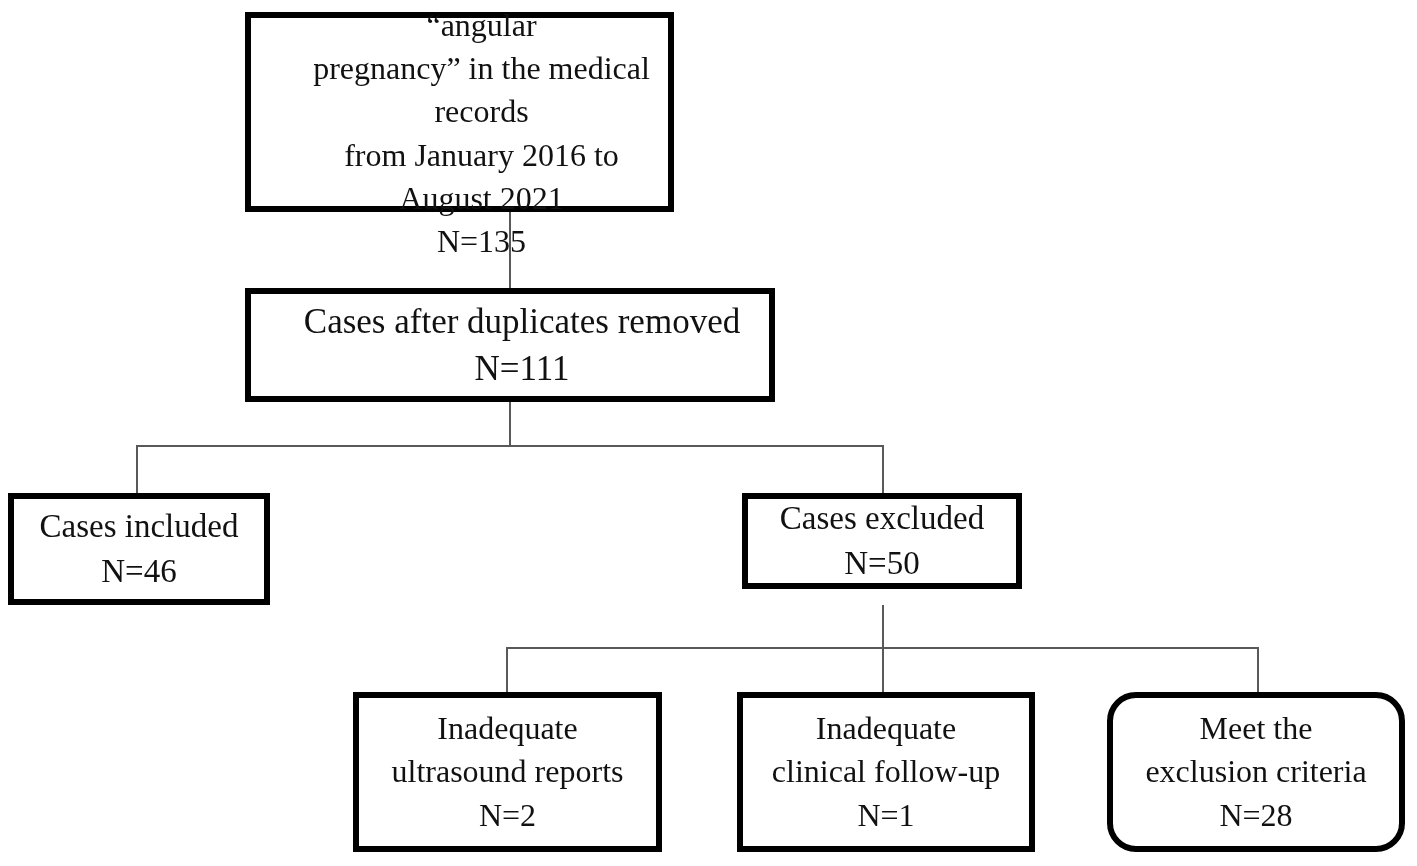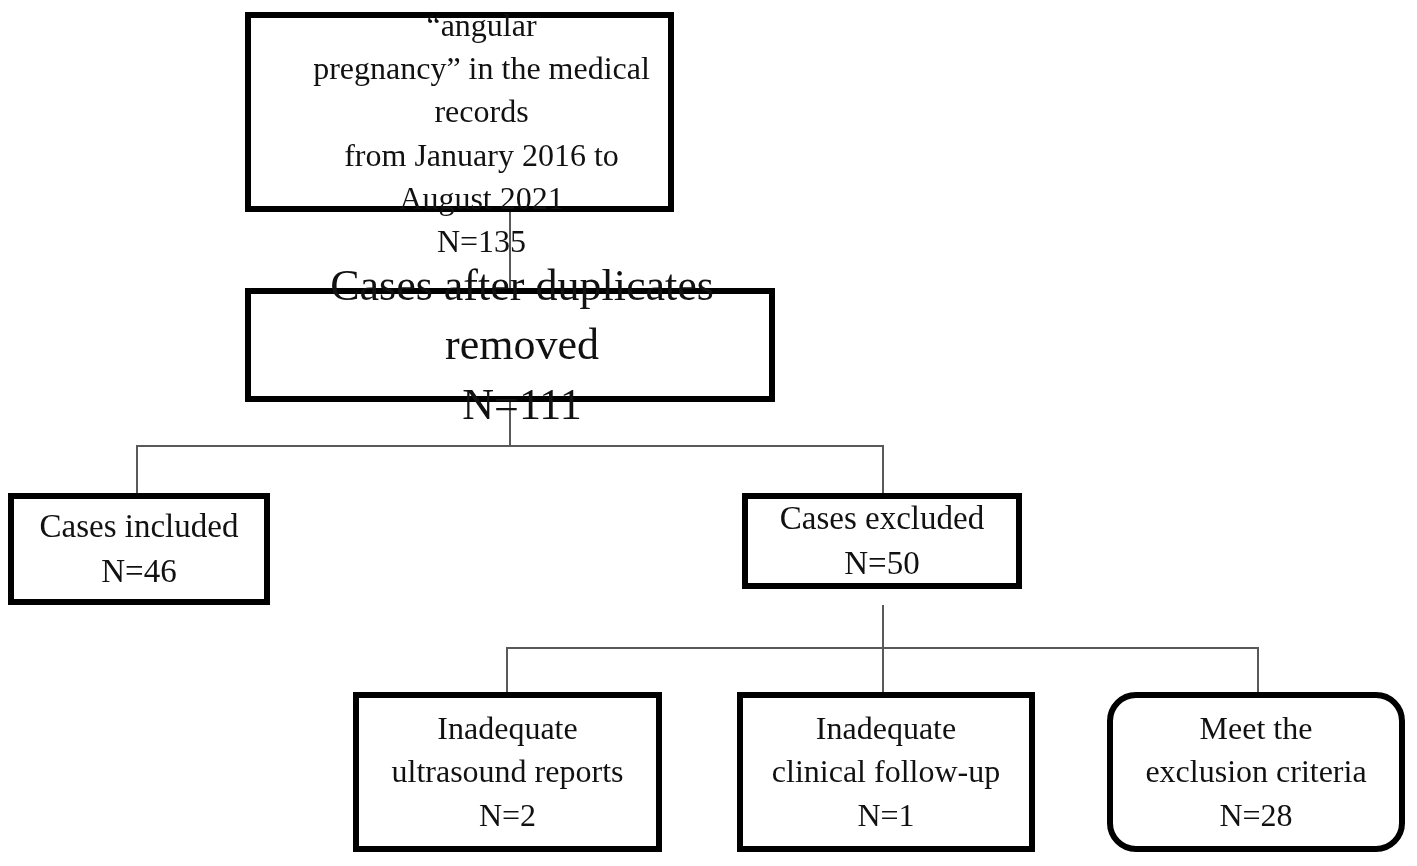--- a/index.html
+++ b/index.html
@@ -35,21 +35,21 @@
   }
   .node-text {
     width: 100%;
     padding: 0 6px;
   }
   .node-label, .node-count {
     white-space: pre-line;
     line-height: 1.35;
   }
   #node-diagnosed     { left: 245px;  top: 12px;  width: 429px; height: 200px; font-size: 32px; padding-left: 44px; }
-  #node-duplicates    { left: 245px;  top: 288px; width: 530px; height: 114px; font-size: 44px; padding-left: 24px; }
+  #node-duplicates    { left: 245px;  top: 288px; width: 530px; height: 114px; font-size: 35px; padding-left: 24px; }
   #node-included      { left: 8px;    top: 493px; width: 262px; height: 112px; font-size: 33px; }
   #node-excluded      { left: 742px;  top: 493px; width: 280px; height: 96px; font-size: 33px; }
   #node-ultrasound    { left: 353px;  top: 692px; width: 309px; height: 160px; font-size: 32px; }
   #node-followup      { left: 737px;  top: 692px; width: 298px; height: 160px; font-size: 32px; }
   #node-criteria      { left: 1107px; top: 692px; width: 298px; height: 160px; font-size: 32px; border-radius: 29px; }
 </style>
 </head>
 <body>
 
 <div class="canvas">

